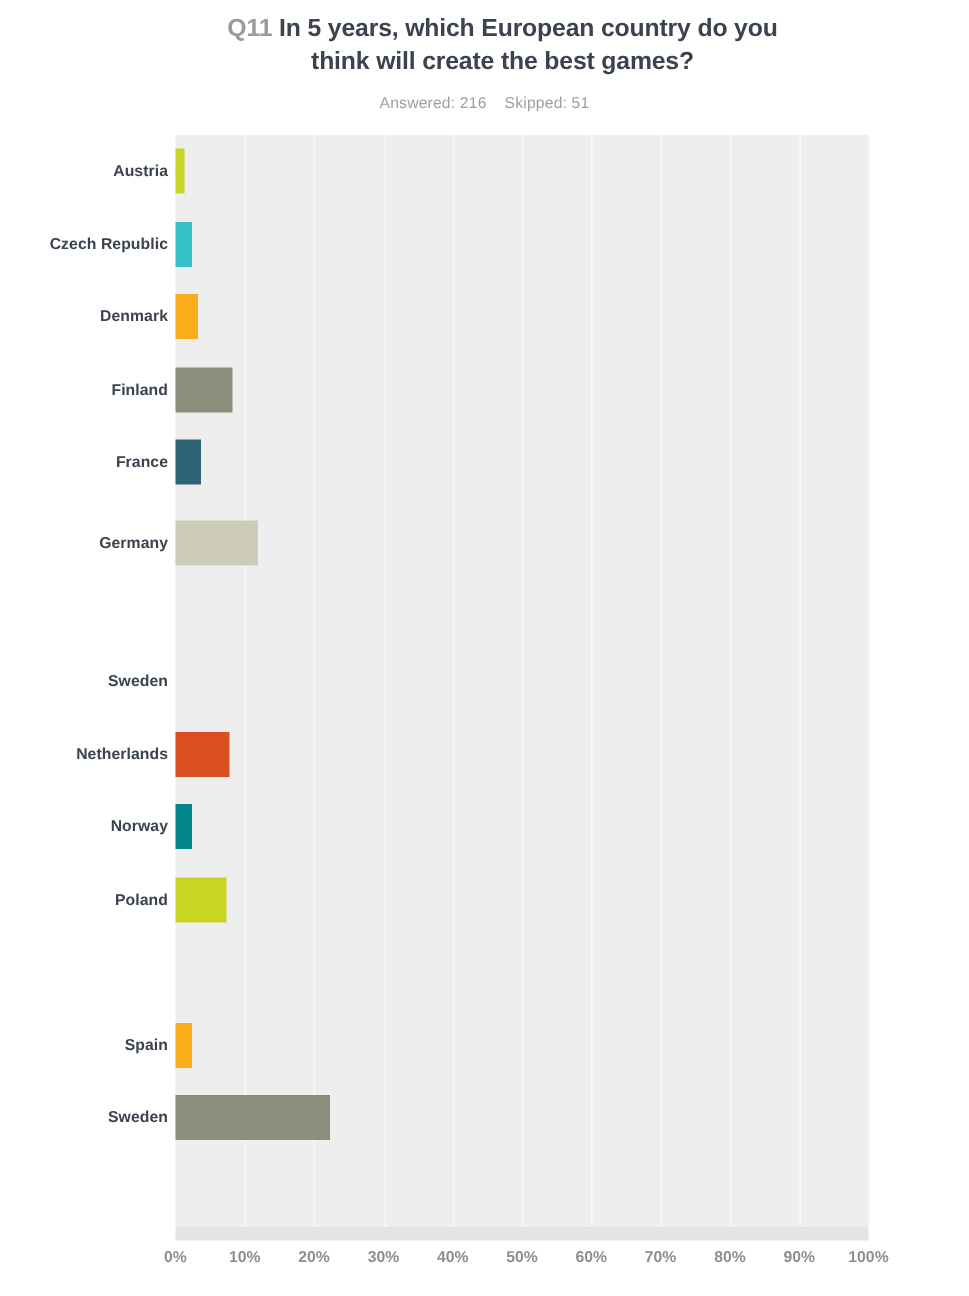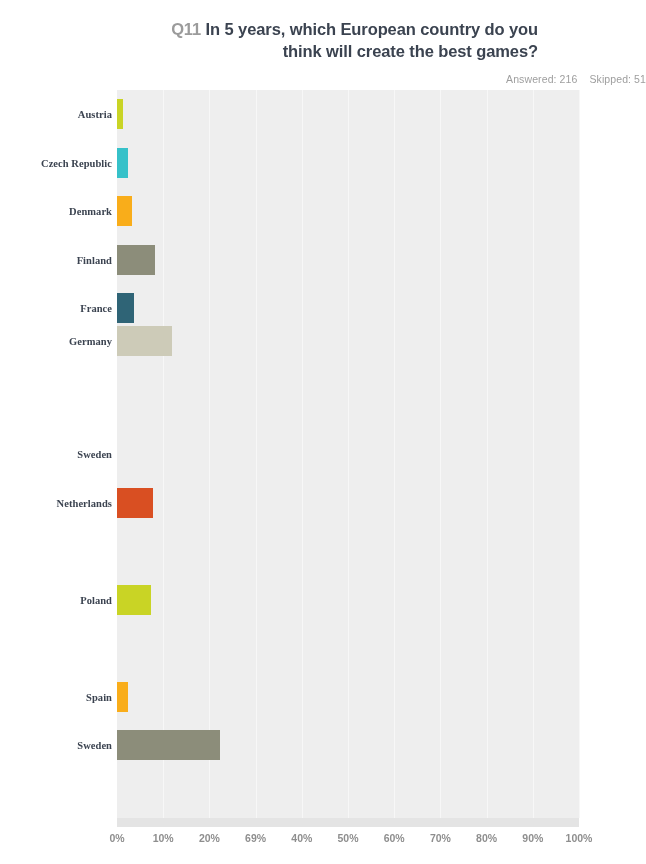--- a/index.html
+++ b/index.html
@@ -12,22 +12,21 @@
     height: 864px;
     font-family: "Liberation Sans", sans-serif;
     overflow: hidden;
     position: relative;
   }
 
   
   .header {
     width: 646px;
     padding-top: 8px;
-    text-align: right;
-    margin-top: 10px;
+    text-align: center;
   }
   .title {
     font-size: 16.5px;
     font-weight: bold;
     color: #3b4350;
     line-height: 22px;
     letter-spacing: -0.1px;
     width: 430px;
     margin: 0 auto;
     padding-left: 24px;
@@ -84,21 +83,20 @@
     background: #f7f7f7;
   }
 
   
   .rows {
     position: absolute;
     left: 0;
     top: 0;
     width: 558px;
     height: 728px;
-    font-family: Liberation Serif, serif;
   }
   .row {
     position: absolute;
     left: 0;
     width: 646px;
     height: 48.53px;
   }
   .row-label {
     position: absolute;
     right: 534px;    
@@ -177,49 +175,53 @@
         <div class="bar" title="Denmark: 3.2%" style="width: 14.784px; background: rgb(249, 173, 26); top: 9.26667px;"></div>
       </div>
       <div class="row" style="top: 194.133px; height: 48.5333px;">
         <div class="row-label">France</div>
         <div class="bar" title="France: 3.7%" style="width: 17.094px; background: rgb(47, 100, 118); top: 9.26667px;"></div>
       </div>
       <div class="row" style="top: 145.6px; height: 48.5333px;">
         <div class="row-label">Finland</div>
         <div class="bar" title="Finland: 8.3%" style="width: 38.346px; background: rgb(140, 141, 122); top: 9.26667px;"></div>
       </div>
-      <div class="row" style="top: 227px; height: 48.5333px;">
+      <div class="row" style="top: 248px; height: 48.5333px;">
         <div class="row-label">Germany</div>
         <div class="bar" title="Germany: 12%" style="width: 55.44px; background: rgb(205, 203, 184); top: 9.26667px;"></div>
       </div>
       <div class="row" style="top: 339.733px; height: 48.5333px;">
         <div class="row-label">Sweden</div>
       </div>
       <div class="row" style="top: 388.267px; height: 48.5333px;">
         <div class="row-label">Netherlands</div>
         <div class="bar" title="Netherlands: 7.9%" style="width: 36.498px; background: rgb(217, 79, 34); top: 9.26667px;"></div>
+      </div>
+      <div class="row" style="top: 436.8px; height: 48.5333px;">
+        <div class="row-label">Norway</div>
+        <div class="bar" title="Norway: 2.3%" style="width: 10.626px; background: rgb(4, 134, 138); top: 9.26667px;"></div>
       </div>
       <div class="row" style="top: 485.333px; height: 48.5333px;">
         <div class="row-label">Poland</div>
         <div class="bar" title="Poland: 7.4%" style="width: 34.188px; background: rgb(201, 212, 37); top: 9.26667px;"></div>
       </div>
       <div class="row" style="top: 582.4px; height: 48.5333px;">
         <div class="row-label">Spain</div>
         <div class="bar" title="Spain: 2.3%" style="width: 10.626px; background: rgb(249, 173, 26); top: 9.26667px;"></div>
       </div>
       <div class="row" style="top: 630.933px; height: 48.5333px;">
         <div class="row-label">Sweden</div>
         <div class="bar" title="Sweden: 22.2%" style="width: 102.564px; background: rgb(140, 141, 122); top: 9.26667px;"></div>
       </div>
     </div>
   <div class="xaxis" id="xaxis">
       <div class="xtick" style="left: 117px;">0%</div>
       <div class="xtick" style="left: 163.2px;">10%</div>
       <div class="xtick" style="left: 209.4px;">20%</div>
-      <div class="xtick" style="left: 255.6px;">69%</div>
+      <div class="xtick" style="left: 255.6px;">30%</div>
       <div class="xtick" style="left: 301.8px;">40%</div>
       <div class="xtick" style="left: 348px;">50%</div>
       <div class="xtick" style="left: 394.2px;">60%</div>
       <div class="xtick" style="left: 440.4px;">70%</div>
       <div class="xtick" style="left: 486.6px;">80%</div>
       <div class="xtick" style="left: 532.8px;">90%</div>
       <div class="xtick" style="left: 579px;">100%</div>
     </div>
 </div>
 

